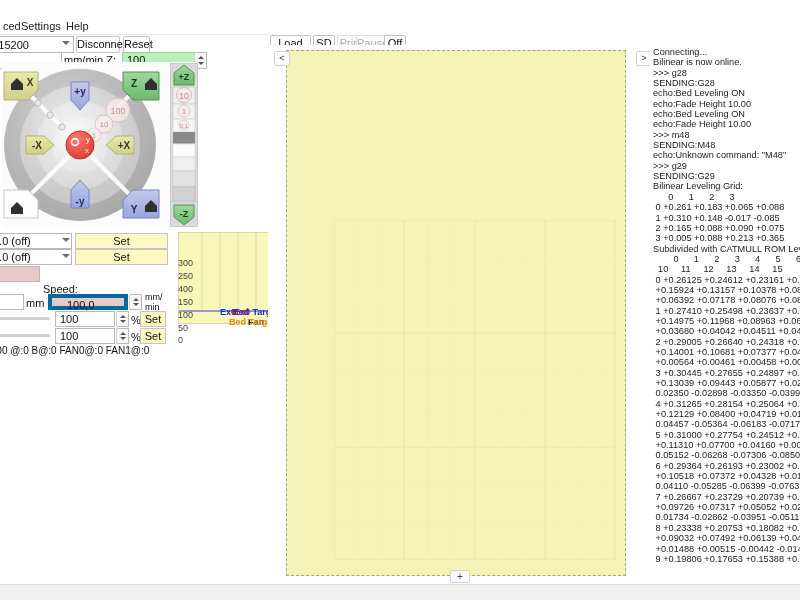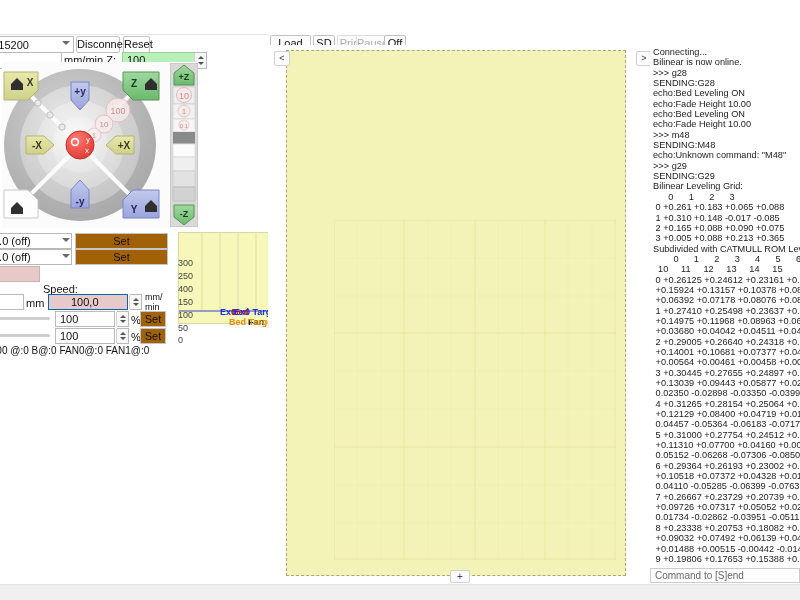--- a/index.html
+++ b/index.html
@@ -43,27 +43,27 @@
     box-sizing:border-box;font-size:11px;line-height:15px;padding-left:4px;color:#111;}
 
   
   .jog{position:absolute;left:2px;top:62px;width:196px;height:166px;background:#fbfbfb;}
   .jogsvg{position:absolute;left:0;top:0;}
 
   
   .zcol{position:absolute;left:170px;top:63px;width:28px;height:164px;}
 
   
-  .rosefield{position:absolute;background:#e7c9c9;border:1px solid #0369a1;height:16px;
-    box-sizing:border-box;font-size:11px;line-height:14px;padding-left:22px;color:#111;}
+  .rosefield{position:absolute;background:#e7c9c9;border:4px solid #0369a1;height:16px;
+    box-sizing:border-box;font-size:11px;line-height:14px;padding-left:15px;color:#111;}
   .rosebtn{position:absolute;background:#e7c9c9;border:1px solid #cbb0b0;height:16px;
     box-sizing:border-box;font-size:11px;line-height:14px;text-align:center;color:#111;}
   .whitefield{position:absolute;background:#fff;border:1px solid #b9b9b9;height:16px;
     box-sizing:border-box;font-size:11px;line-height:14px;padding-left:4px;color:#111;}
-  .setbtn{position:absolute;background:#a16207;border:1px solid #c4c4c4;height:16px;
+  .setbtn{position:absolute;background:#fef9c3;border:1px solid #c4c4c4;height:16px;
     box-sizing:border-box;font-size:11px;line-height:14px;text-align:center;color:#111;}
 
   
   .graph{position:absolute;left:178px;top:232px;width:94px;height:92px;
     background:#f6f7b9;border:1px solid #d8d9a0;box-sizing:border-box;}
   .gticks{position:absolute;left:178px;top:232px;width:22px;height:92px;}
   .gtick{position:absolute;left:0;width:20px;text-align:left;font-size:9px;color:#444;
     font-family:"Liberation Sans",sans-serif;margin-top:28px;}
   .legend{position:absolute;font-size:9px;font-weight:bold;line-height:9px;}
 
@@ -93,20 +93,25 @@
   .topstrip{position:absolute;left:0;top:0;width:800px;height:18px;background:#fff;}
   .hline{position:absolute;background:#e6e6e6;height:1px;}
 </style>
 </head>
 <body>
 
 <div id="app">
 
   <div class="topstrip"></div>
 
+  <div class="menubar">
+    <div class="menuitem" style="left:0px;">ced</div>
+    <div class="menuitem" style="left:18px;">Settings</div>
+    <div class="menuitem" style="left:63px;">Help</div>
+  </div>
   <div class="hline" style="left:0;top:34px;width:268px;"></div>
 
   <div class="combo" style="left:-12px;top:36px;width:86px;">115200</div>
   <div style="position:absolute;left:62px;top:41px;width:0;height:0;border-left:4px solid transparent;border-right:4px solid transparent;border-top:4px solid #6a6a6a;"></div>
 
   <div class="btn" style="left:76px;top:36px;width:44px;">Disconnect</div>
   <div class="btn" style="left:123px;top:36px;width:27px;">Reset</div>
 
   <div class="spin" style="left:-12px;top:52px;width:74px;">0</div>
   <div class="lbl" style="left:64px;top:54px;">mm/min Z:</div>
@@ -417,17 +422,16 @@
         <div class="logline"> 7 +0.26667 +0.23729 +0.20739 +0.17775 +</div>
         <div class="logline"> +0.09726 +0.07317 +0.05052 +0.02970 +0.</div>
         <div class="logline"> 0.01734 -0.02862 -0.03951 -0.05118</div>
         <div class="logline"> 8 +0.23338 +0.20753 +0.18082 +0.15453 +</div>
         <div class="logline"> +0.09032 +0.07492 +0.06139 +0.04895 +0.</div>
         <div class="logline"> +0.01488 +0.00515 -0.00442 -0.01432</div>
         <div class="logline"> 9 +0.19806 +0.17653 +0.15388 +0.13179 +</div>
         <div class="logline"> +0.08530 +0.07854 +0.07400 +0.06991 +0.</div>
       </div>
   </div>
-  <div class="cmdbar">Command to [S]end</div>
 
   <div class="botbar"></div>
 
 </div>
 
 </body></html>

